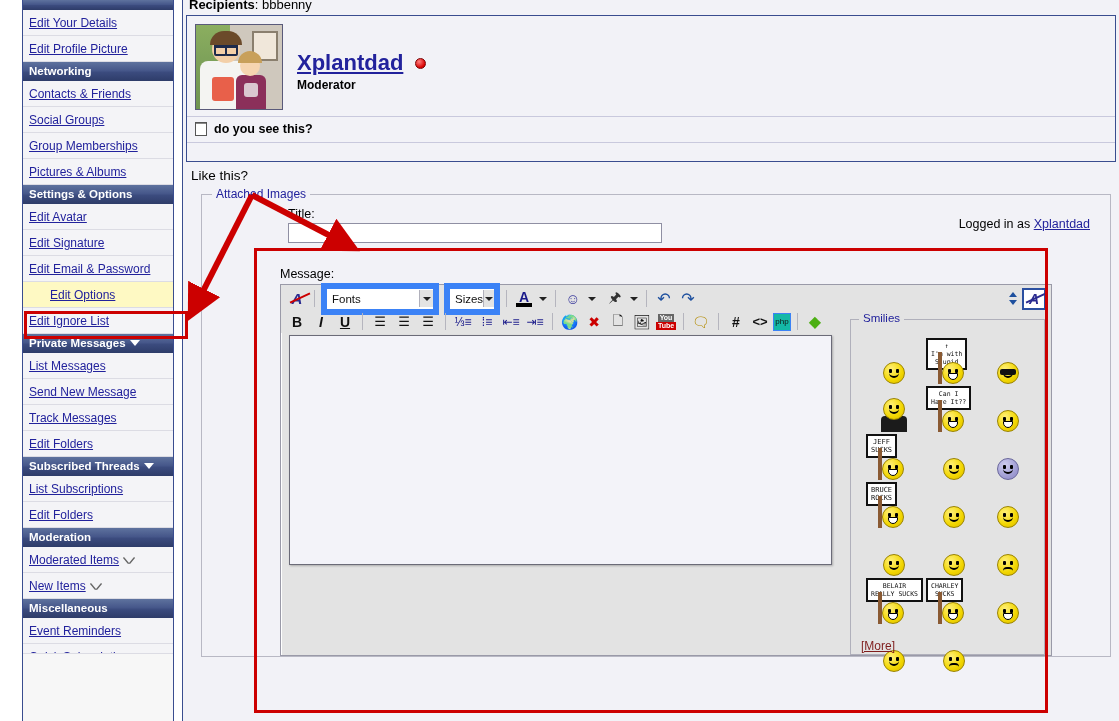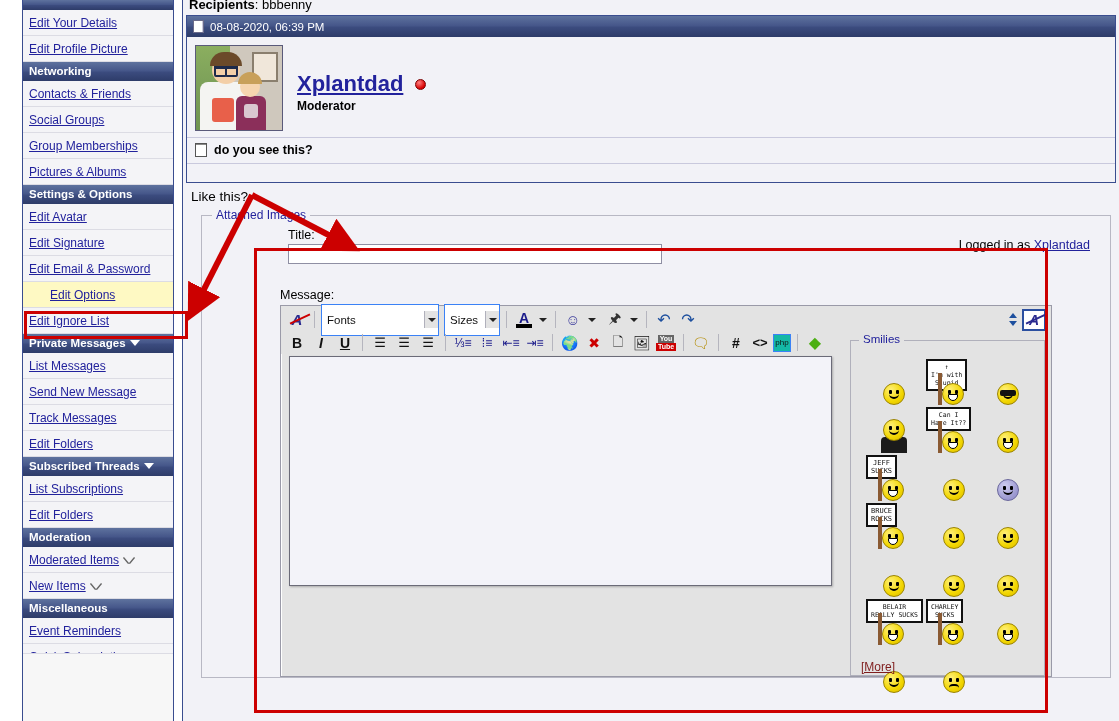--- a/index.html
+++ b/index.html
@@ -214,21 +214,21 @@
     padding: 2px 2px 0 2px;
   }
   .tb-row { display: flex; align-items: center; height: 23px; gap: 2px; padding-left:3px; }
   .tb-btn {
     width: 22px; height: 21px;
     display:flex; align-items:center; justify-content:center;
     font-size: 13px; color: #111; cursor: default; position: relative;
   }
   .tb-sep { width: 1px; height: 17px; background: #b5b5be; margin: 0 4px; }
   .tb-select {
-    height: 32px; border: 1px solid #3b82f6; background:#fff;
+    height: 32px; border: 6px solid #3b82f6; background:#fff;
     display:flex; align-items:center; font-size: 11.5px; padding-left:5px;
     color:#111;
   }
   .tb-select .arrow {
     width: 14px; height: 17px; margin-left:auto; background:#E3E3E3;
     border-left: 1px solid #b0b0bb;
     display:flex; align-items:center; justify-content:center;
   }
   .caret-dn {
     width:0;height:0;border-left:4px solid transparent;border-right:4px solid transparent;border-top:4px solid #222;
@@ -341,24 +341,20 @@
 
   <div id="hl-box"></div>
 
   <div id="main">
 
     <div class="recipients">
       <span>Recipients</span><span class="rcpt-names">: bbbenny</span>
     </div>
 
     <div class="post-box">
-      <div class="post-head">
-        <span class="doc-icon"></span>
-        <span>08-08-2020, 06:39 PM</span>
-      </div>
       <div class="post-body">
         <div class="avatar">
           <div class="wallblock"></div>
           <div class="frame"></div>
           <div class="adult-body"></div>
           <div class="shirt-print"></div>
           <div class="adult-head"></div>
           <div class="adult-hair"></div>
           <div class="glasses"></div>
           <div class="child-body"></div>

